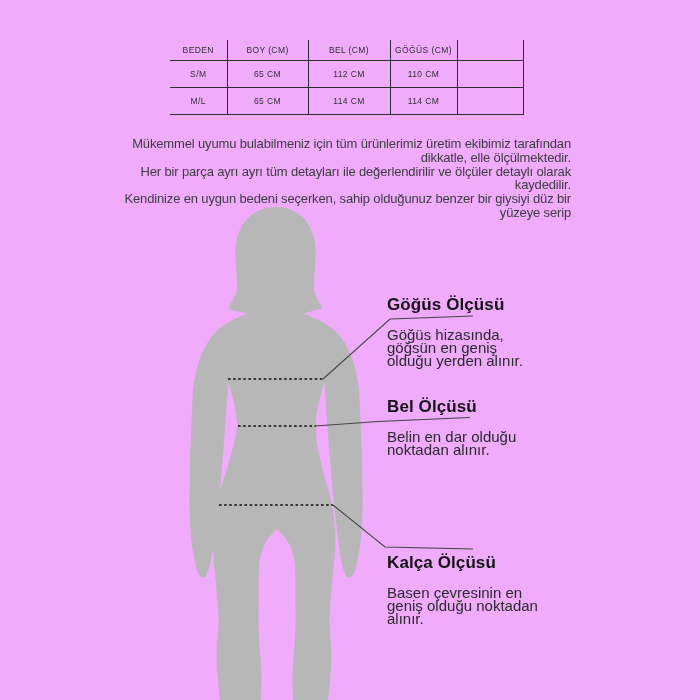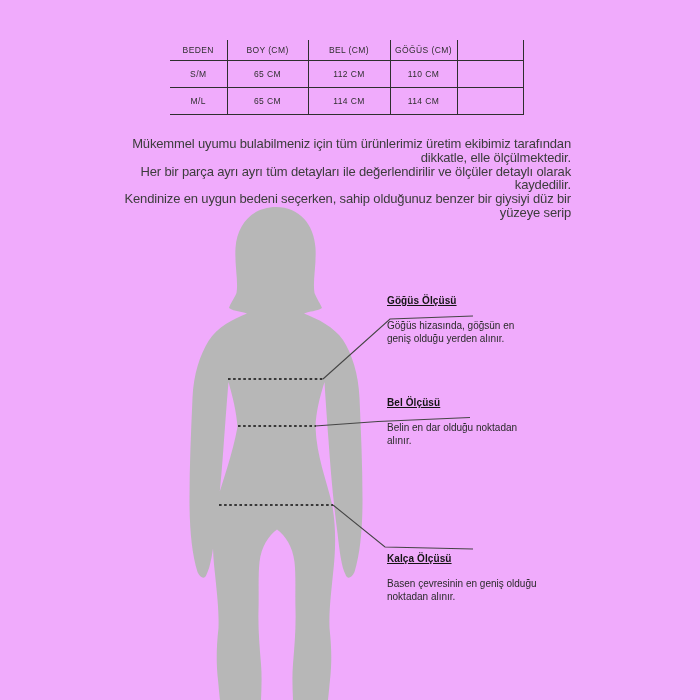--- a/index.html
+++ b/index.html
@@ -21,22 +21,22 @@
   
   #intro{
     position:absolute;top:137px;right:129px;width:480px;
     text-align:right;font-size:13px;line-height:13.8px;
     letter-spacing:-.15px;color:#3c3c3c;
   }
   
   #figure-svg{position:absolute;left:0;top:0;}
   
   .measure-label{position:absolute;left:387px;width:158px;}
-  .measure-label .title{font-size:10px;font-weight:bold;color:#141414;letter-spacing:.1px;text-decoration:underline;}
-  .measure-label .desc{margin-top:13px;width:152px;font-size:10px;line-height:13px;color:#2a2a2a;}
+  .measure-label .title{font-size:17px;font-weight:bold;color:#141414;letter-spacing:.1px;}
+  .measure-label .desc{margin-top:13px;width:152px;font-size:15px;line-height:13px;color:#2a2a2a;}
   #label-gogus{top:295px;}
   #label-bel{top:397px;}
   #label-kalca{top:529px;margin-top:24px;}
 </style>
 </head>
 <body>
 
 <div id="canvas">
 
   <div id="size-table-wrap">

